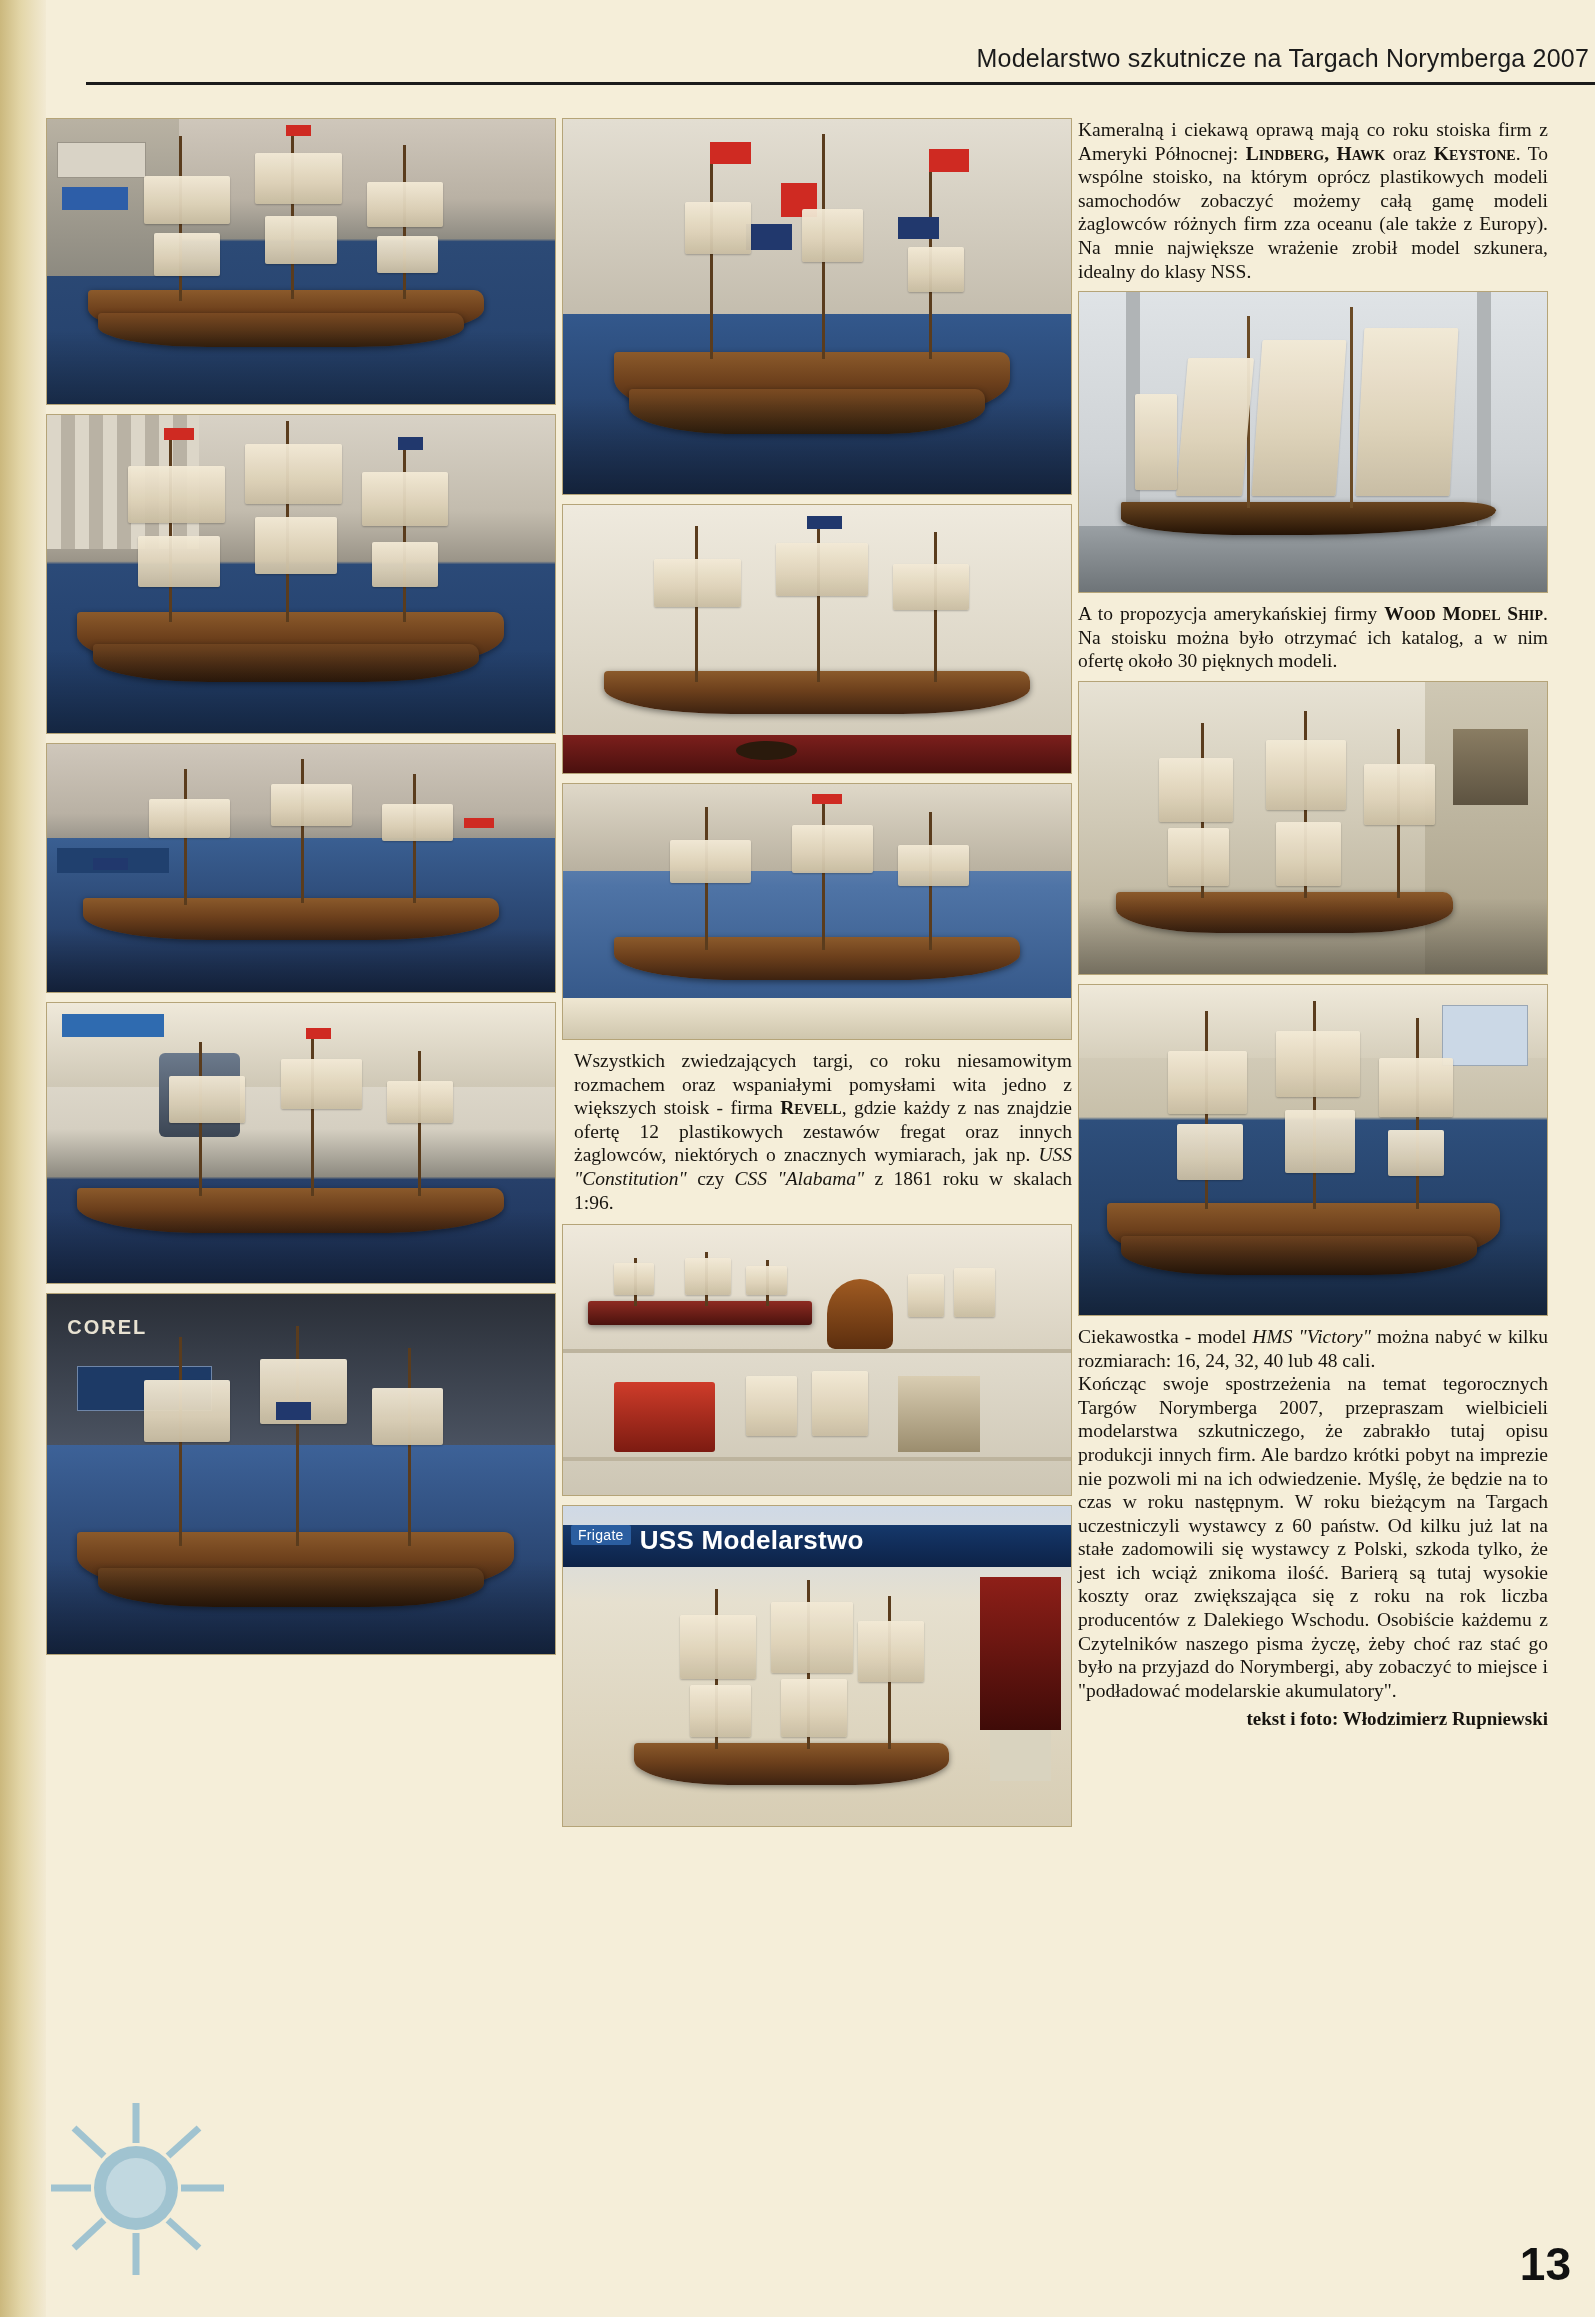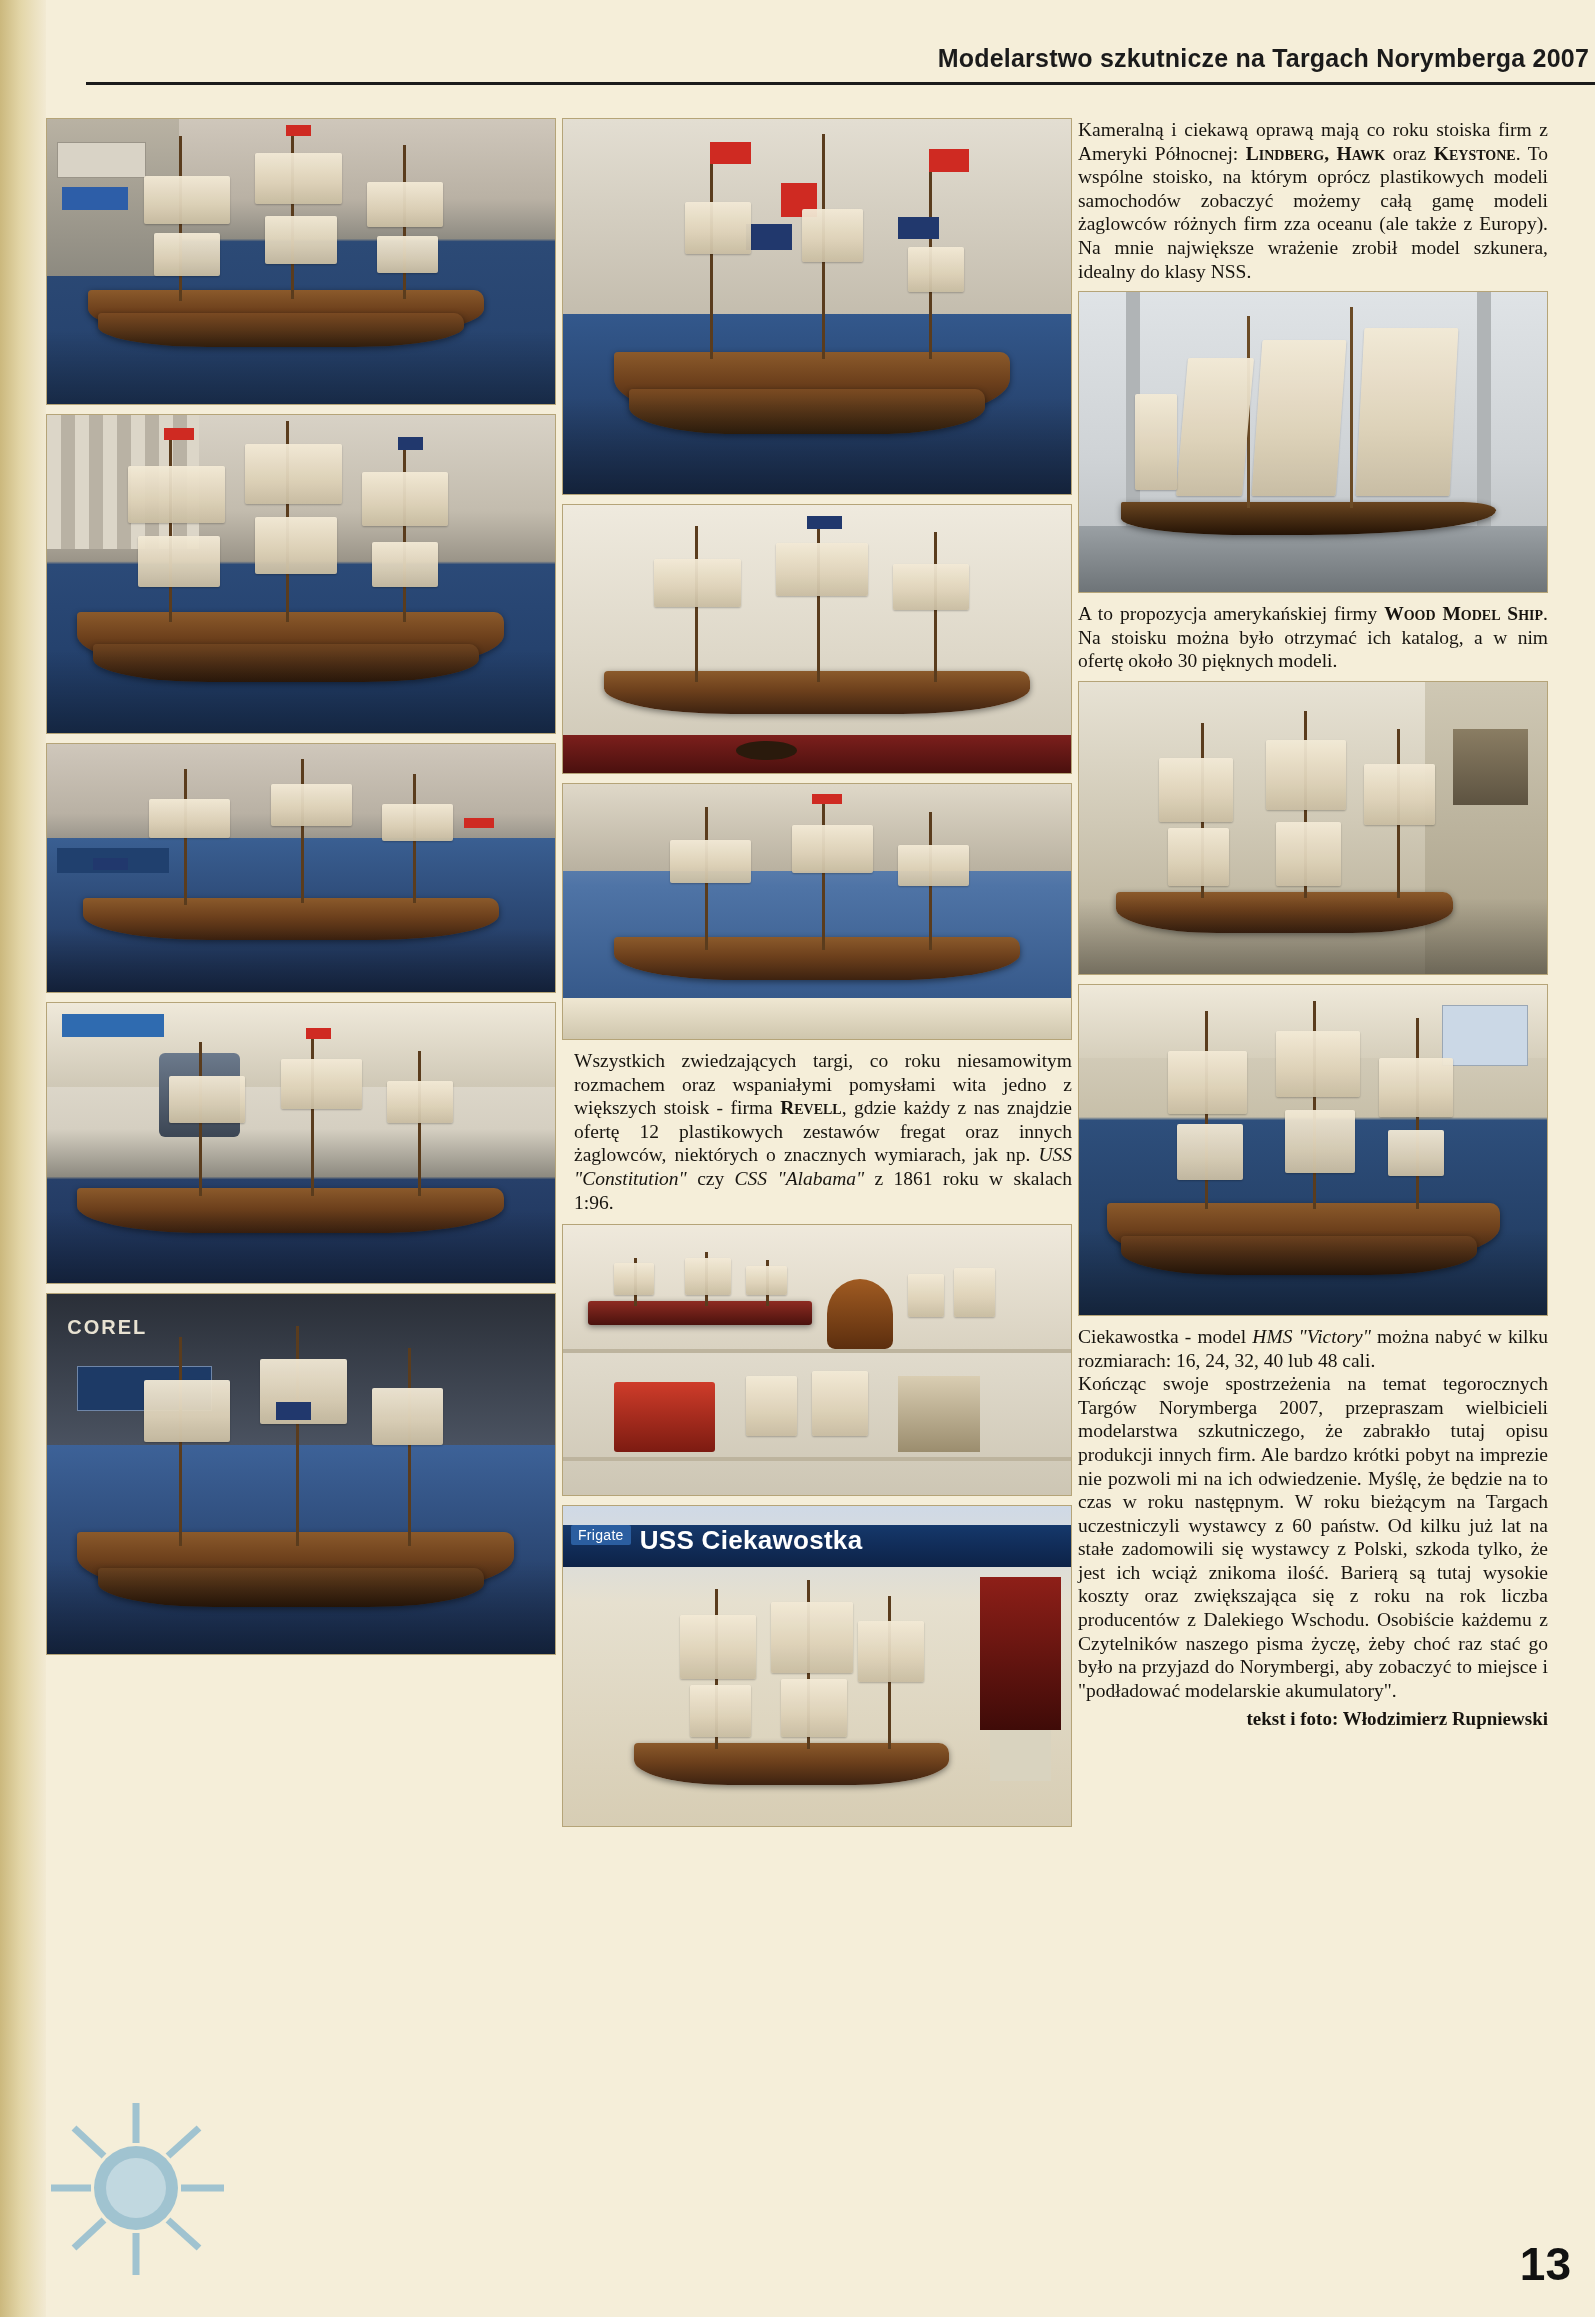--- a/index.html
+++ b/index.html
@@ -24,21 +24,21 @@
   .left-margin{
     position:absolute;left:0;top:0;width:46px;height:100%;
     background:linear-gradient(90deg,#cbb87d 0%,#e3d6a8 45%,#f2ead3 100%);
   }
   .header{
     position:absolute;left:46px;right:0;top:44px;height:40px;
   }
   .header-title{
     position:absolute;right:6px;top:0;
     font-family:"Liberation Sans", sans-serif;
-    font-weight:bold;font-size:25px;color:#1b1b1b;
+    font-weight:normal;font-size:25px;color:#1b1b1b;
     letter-spacing:.2px;
     white-space:nowrap;
   }
   .header-rule{
     position:absolute;left:40px;right:0;top:38px;height:3px;background:#1b1b1b;
   }
 
   
   .col{position:absolute;}
   .col1{left:46px;top:118px;width:510px;}
@@ -348,21 +348,21 @@
       <div class="sail" style="left:36%;top:56%;width:10%;height:22%;"></div>
       <div class="sail" style="left:49%;top:54%;width:11%;height:24%;"></div>
       <div style="position:absolute;left:66%;top:56%;width:16%;height:28%;background:linear-gradient(180deg,#d9cdb2,#9b8d6e);"></div>
     </div>
 
     <div class="photo" style="height:320px;">
       <div class="ph-light"></div>
       <div style="position:absolute;left:0;top:0;width:100%;height:100%;background:linear-gradient(180deg,#cfd9e6 0%,#e6e0cf 30%,#d7cdb4 100%);"></div>
       <div class="usscap">
         <span class="frigate">Frigate</span>
-        <span>USS Ciekawostka</span>
+        <span>USS Modelarstwo</span>
       </div>
       <div class="hull" style="left:14%;top:74%;width:62%;height:13%;"></div>
       <div class="mast" style="left:30%;top:26%;height:50%;"></div>
       <div class="mast" style="left:48%;top:23%;height:53%;"></div>
       <div class="mast" style="left:64%;top:28%;height:48%;"></div>
       <div class="sail" style="left:23%;top:34%;width:15%;height:20%;"></div>
       <div class="sail" style="left:25%;top:56%;width:12%;height:16%;"></div>
       <div class="sail" style="left:41%;top:30%;width:16%;height:22%;"></div>
       <div class="sail" style="left:43%;top:54%;width:13%;height:18%;"></div>
       <div class="sail" style="left:58%;top:36%;width:13%;height:19%;"></div>

